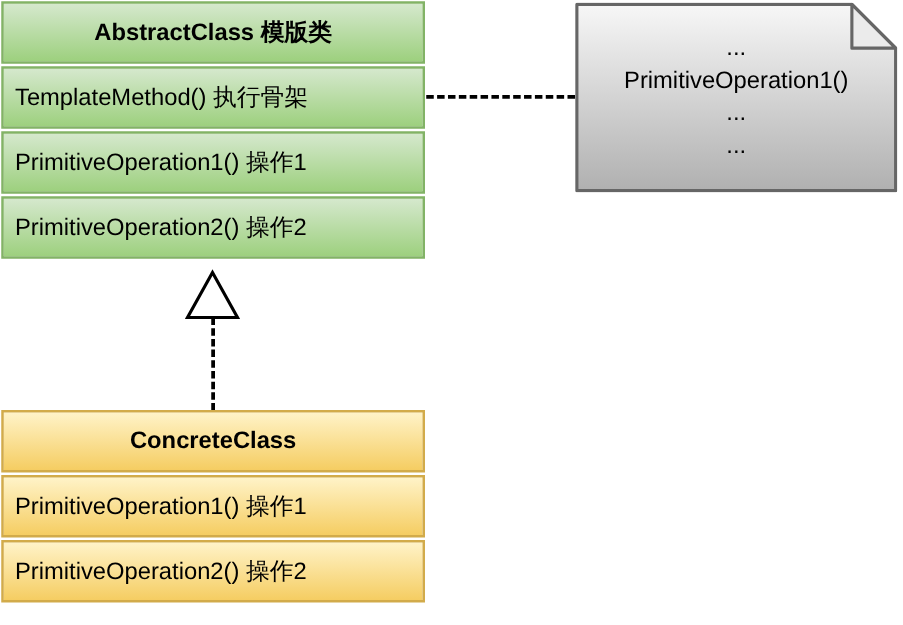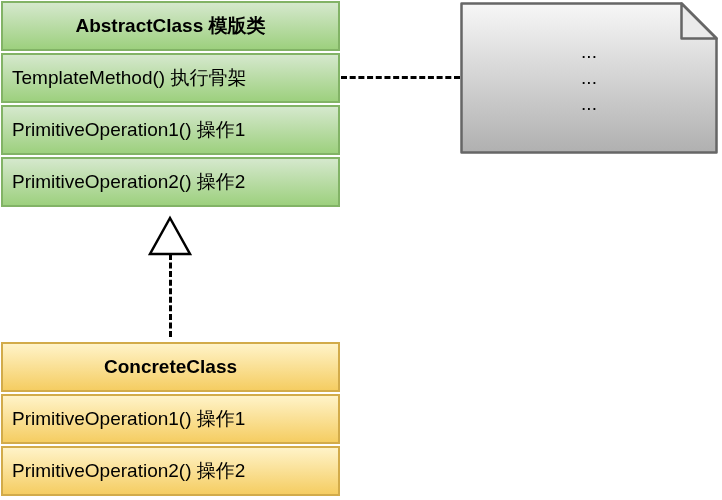--- a/index.html
+++ b/index.html
@@ -35,21 +35,21 @@
   }
   .uml-class.green .cell {
     border: 2px solid var(--green-border, #82b366);
     background: linear-gradient(180deg, var(--green-fill-top, #d5e8cd), var(--green-fill-bottom, #9dd07e));
   }
   .uml-class.yellow .cell {
     border: 2px solid var(--yellow-border, #d2ab4a);
     background: linear-gradient(180deg, var(--yellow-fill-top, #fff3c8), var(--yellow-fill-bottom, #f5cd62));
   }
   .abstract-box { left: 1px; top: 1px; }
-  .concrete-box { left: 1px; top: 342px; text-align: right; }
+  .concrete-box { left: 1px; top: 328px; text-align: right; }
 
   .note {
     position: absolute;
     left: 460px;
     top: 2px;
     width: 258px;
     height: 152px;
   }
   .note svg { position: absolute; left: 0; top: 0; width: 100%; height: 100%; }
   .note-lines {
@@ -108,20 +108,21 @@
         <linearGradient id="noteGrad" x1="0" y1="0" x2="0" y2="1">
           <stop offset="0" style="stop-color: var(--note-fill-top, #f7f7f7);"></stop>
           <stop offset="1" style="stop-color: var(--note-fill-bottom, #b0b0b0);"></stop>
         </linearGradient>
       </defs>
       <path d="M 1.5 1.5 L 221.5 1.5 L 256.5 36.5 L 256.5 150.5 L 1.5 150.5 Z" fill="url(#noteGrad)" stroke="var(--note-border, #666666)" stroke-width="2.5" stroke-linejoin="round"></path>
       <path d="M 221.5 1.5 L 221.5 36.5 L 256.5 36.5 Z" fill="#ebebeb" stroke="var(--note-border, #666666)" stroke-width="2.5" stroke-linejoin="round"></path>
     </svg>
     <div class="note-lines">
       <div>...</div>
+      <div>PrimitiveOperation1()</div>
       <div>...</div>
       <div>...</div>
     </div>
   </div>
 
   <svg class="arrow-head" viewBox="0 0 48 44" aria-hidden="true">
     <polygon points="24,4 44,40 4,40" fill="#ffffff" stroke="#000000" stroke-width="2.5" stroke-linejoin="miter"></polygon>
   </svg>
   <div class="v-dash"></div>
 

